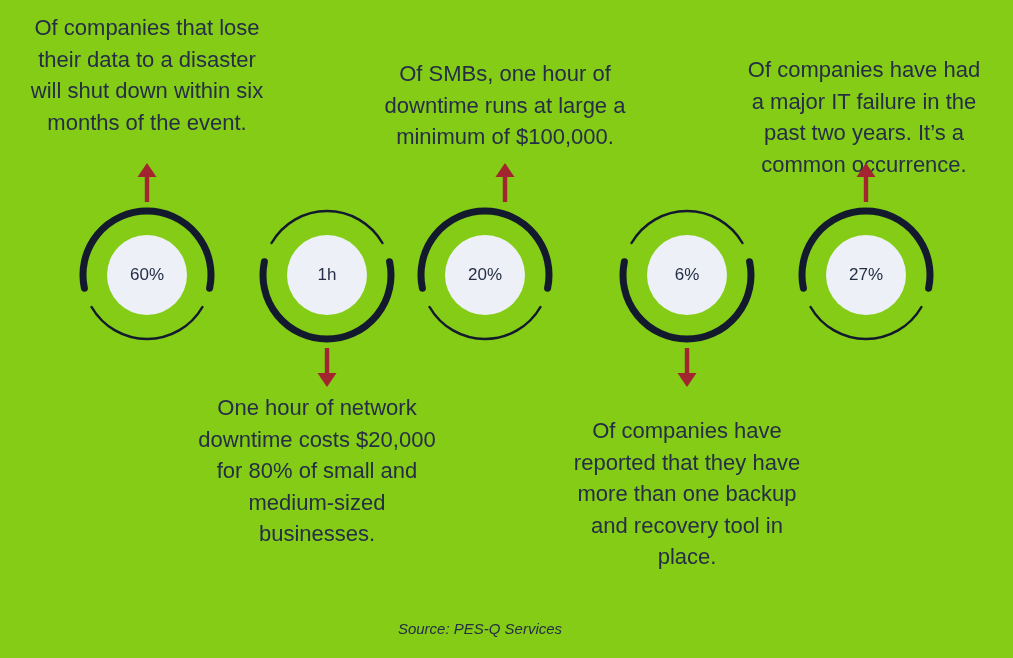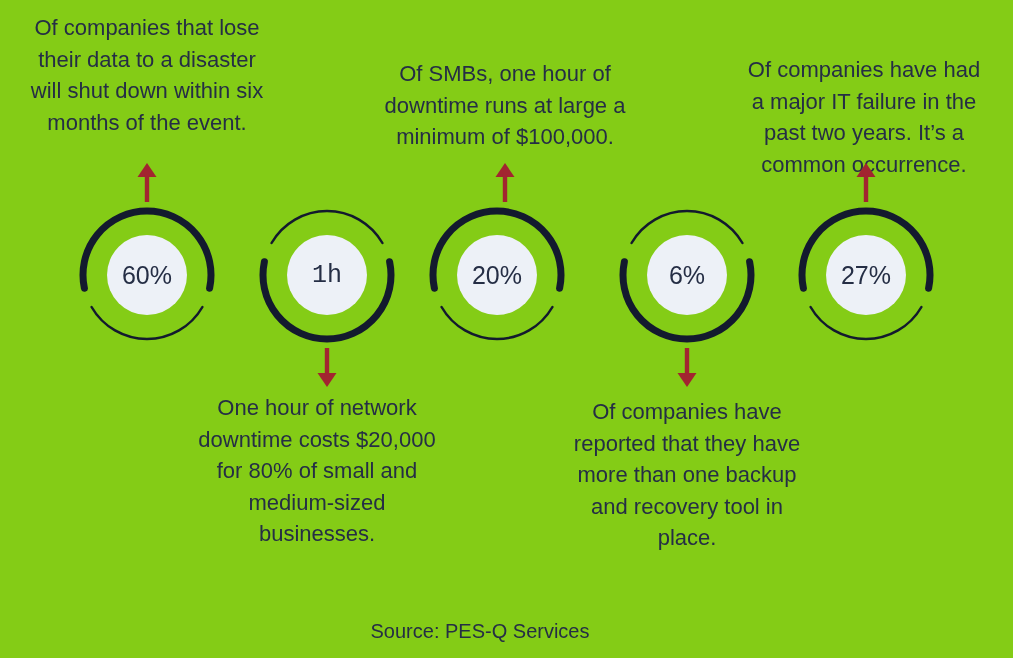--- a/index.html
+++ b/index.html
@@ -17,57 +17,58 @@
     font-size: 22px;
     line-height: 31.5px;
     color: var(--navy, #252e45);
     text-align: center;
     white-space: pre-line;
   }
   .cap-t0 { left: -3px;  top: 12px; }
   .cap-t2 { left: 355px; top: 58px; }
   .cap-t4 { left: 714px; top: 12px; margin-top: 42px; }
   .cap-b1 { left: 167px; top: 392px; }
-  .cap-b3 { left: 537px; top: 396px; }
+  .cap-b3 { left: 537px; top: 415px; }
   .arrow { position: absolute; width: 24px; height: 40px; }
   .arrow svg { display: block; width: 24px; height: 40px; }
   .arrow.down svg { transform: rotate(180deg); }
   .ar-0 { left: 135px; top: 162px; }
   .ar-2 { left: 493px; top: 162px; }
   .ar-4 { left: 854px; top: 162px; }
   .ar-1 { left: 315px; top: 348px; }
   .ar-3 { left: 675px; top: 348px; }
   .circle {
     position: absolute;
     width: 150px;
     height: 150px;
     top: 200px;
   }
   .c-0 { left: 72px; }
-  .c-1 { left: 252px; font-family: Liberation Mono, monospace; }
-  .c-2 { left: 422px; }
+  .c-1 { left: 252px; }
+  .c-2 { left: 410px; }
   .c-3 { left: 612px; }
   .c-4 { left: 791px; }
   .circle svg.ring { position: absolute; left: 0; top: 0; width: 150px; height: 150px; }
   .circle .value {
     position: absolute;
     left: 0; top: 0; right: 0; bottom: 0;
     display: flex;
     align-items: center;
     justify-content: center;
-    font-size: 25px;
+    font-size: 17px;
     color: var(--navy, #252e45);
   }
   .source-line {
     position: absolute;
     left: 0;
     top: 620px;
     width: 960px;
     text-align: center;
-    font-size: 20px;
+    font-style: italic;
+    font-size: 15px;
     color: var(--navy, #252e45);
   }
 </style>
 </head>
 <body>
 
 <div class="canvas">
 
   <div>
     <div class="caption cap-t0">Of companies that lose

